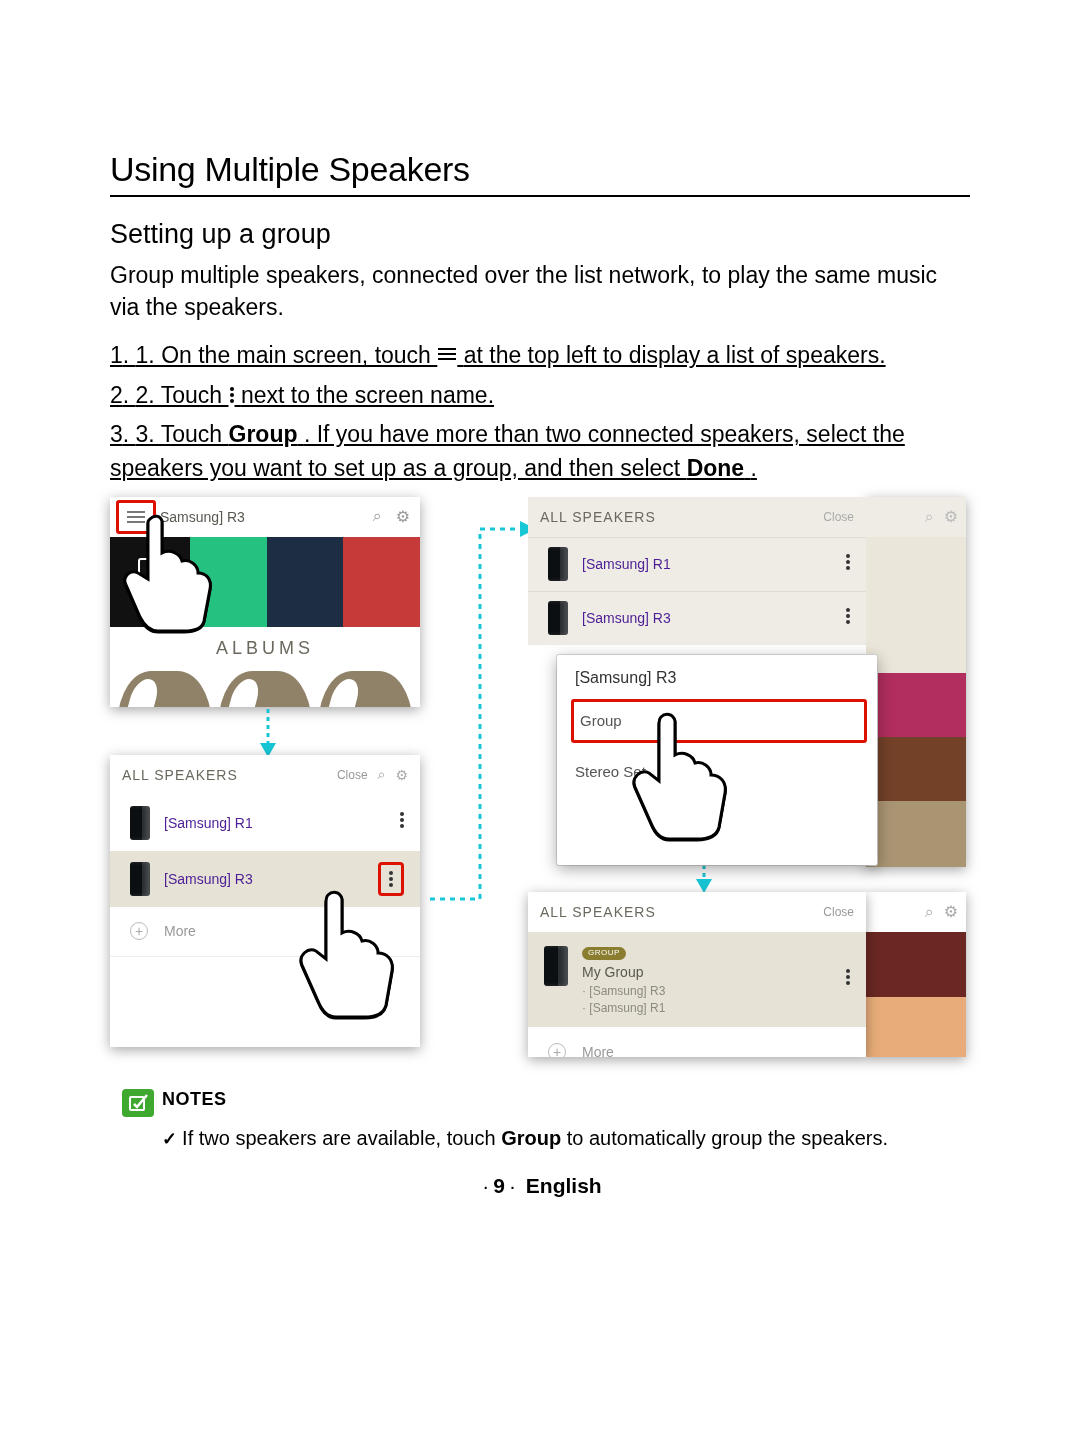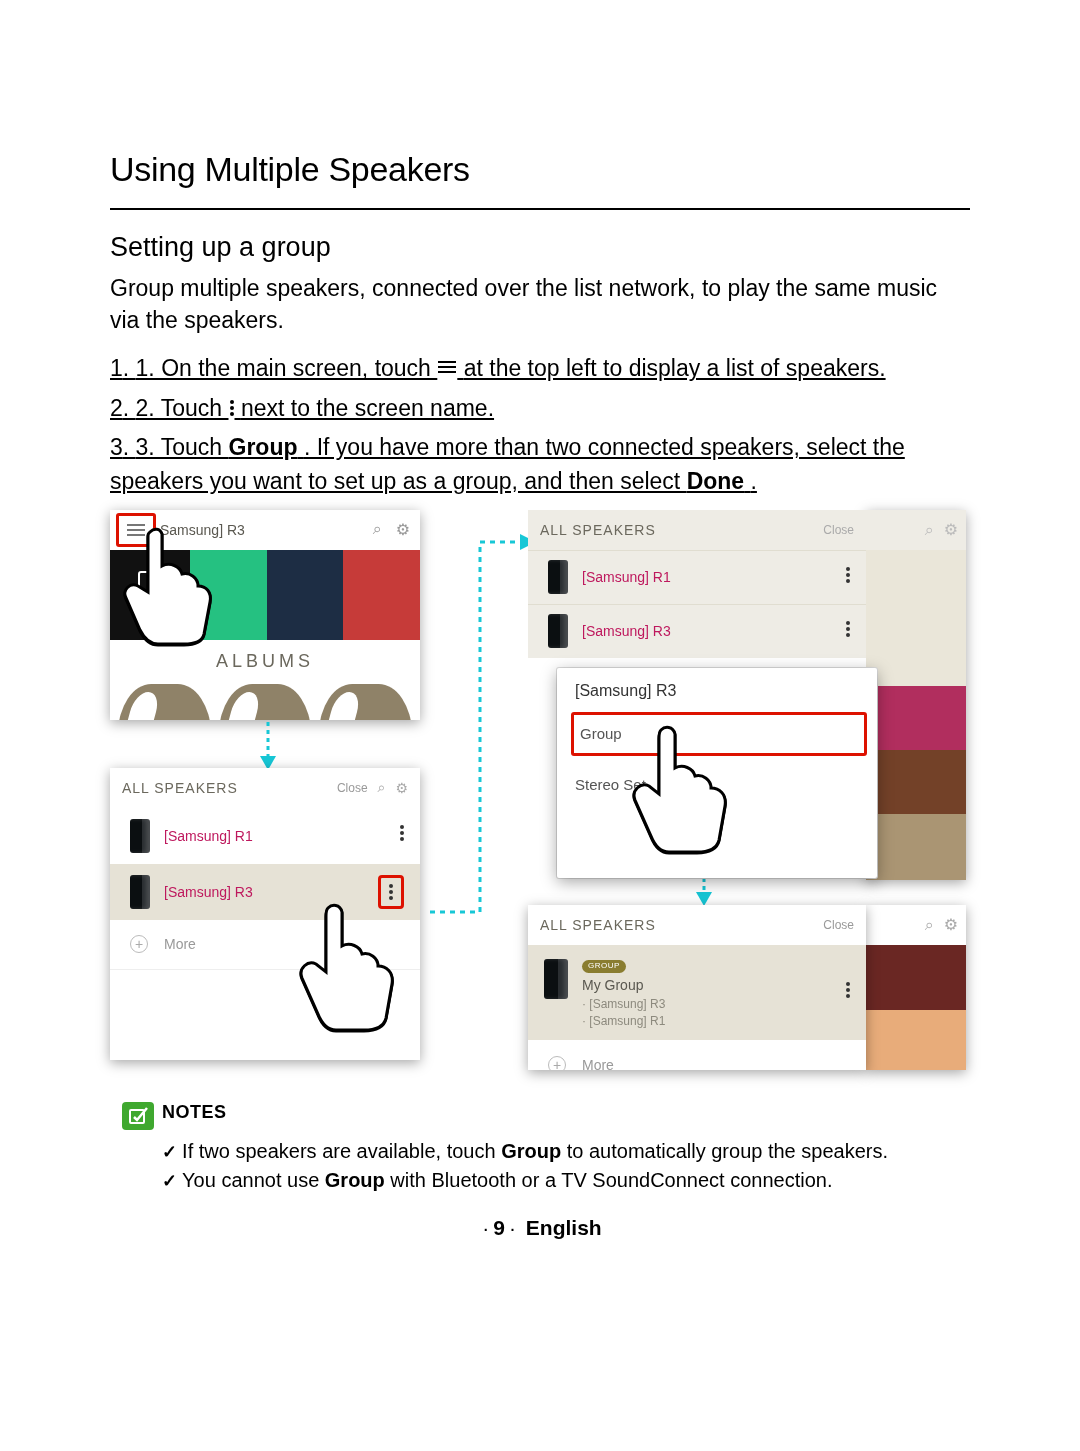--- a/index.html
+++ b/index.html
@@ -7,21 +7,21 @@
     background: #fff;
     font-family: "Helvetica Neue", Arial, sans-serif;
     width: 1080px;
     height: 1451px;
     position: relative;
     color: #000;
   }
   .page {
     padding: 150px 110px 60px 110px;
   }
-  h1 { font-size: 34px; font-weight: 400; margin-bottom: 19px; letter-spacing: -0.3px; }
+  h1 { font-size: 34px; font-weight: 400; margin-bottom: 6px; letter-spacing: -0.3px; }
   .rule { border: none; border-top: 2px solid #000; margin-bottom: 22px; }
   h2 { font-size: 27px; font-weight: 400; margin-bottom: 10px; }
   .intro { font-size: 23px; line-height: 1.38; font-weight: 300; margin-bottom: 16px; }
   ol.steps { list-style: none; counter-reset: step; font-size: 23px; font-weight: 300; line-height: 1.45; }
   ol.steps li { counter-increment: step; padding-left: 30px; text-indent: -30px; margin-bottom: 6px; text-decoration: underline; }
   ol.steps li::before { content: counter(step) ".  "; }
   ol.steps b { font-weight: 600; }
   .inline-icon { display: inline-block; vertical-align: middle; width: 20px; height: 16px; position: relative; top:-2px; }
   .inline-icon.menu svg { display:block; }
   .inline-icon.more { width: 6px; height:18px; }
@@ -64,21 +64,21 @@
 
   
   .fig2 { left: 0; top: 258px; width: 310px; height: 292px; }
   .f2-head { height:40px; display:flex; align-items:center; padding:0 12px; font-size:14px;}
   .f2-head .title { color:#6b685d; letter-spacing:1px; }
   .f2-head .close { margin-left:auto; color:#999; font-size:12px; }
   .f2-head .ric { margin-left:10px; color:#aaa; }
   .spk-row { height:56px; display:flex; align-items:center; padding:0 16px 0 20px; gap:14px; position:relative; }
   .spk-row.alt { background:#e6e2d6; }
   .spk-img { width:20px; height:34px; background: linear-gradient(90deg,#0b0f11 60%,#2a2e31 60%); border-radius:3px; box-shadow: inset -4px 0 4px rgba(255,255,255,.15);}
-  .spk-name { font-size:14px; color:#be185d; }
+  .spk-name { font-size:14px; color:#4c1d95; }
   .spk-more { margin-left:auto; color:#333; font-size:20px; letter-spacing:-4px; writing-mode: horizontal-tb; }
   .more-box { border:3px solid #d10; border-radius:4px; padding:4px 8px; display:inline-flex; align-items:center; }
   .more-dots { display:inline-block; width:4px; }
   .more-dots span { display:block; width:4px; height:4px; background:#333; border-radius:50%; margin:2px 0; }
   .f2-more-row { height:50px; display:flex; align-items:center; gap:16px; padding:0 20px; border-bottom:1px solid #eee;}
   .plus { width:18px; height:18px; border-radius:50%; border:1px solid #bbb; display:flex; align-items:center; justify-content:center; color:#aaa; font-size:14px; }
   .morelbl { color:#999; font-size:14px; }
   .f2-bg { position:absolute; right:0; top:40px; bottom:0; width:72px; z-index:-1;}
   .f2-bg .a{height:60px;background:#6a2723;} .f2-bg .b{height:50px;background:#e8ac7a;} .f2-bg .c{height:80px;background:#8f8268;} .f2-bg .lbl{font-size:9px;text-align:center;color:#5a5850;}
 
@@ -357,22 +357,19 @@
           <rect x="2" y="3" width="14" height="13" rx="1" fill="none" stroke="#fff" stroke-width="2"></rect>
           <path d="M6 10 L9 13 L19 1" fill="none" stroke="#fff" stroke-width="2.5"></path>
         </svg>
     </span>
     <span class="notes-title">NOTES</span>
   </div>
   <ul class="nlist">
     <li>
       <span>If two speakers are available, touch </span><b>Group</b><span> to automatically group the speakers.</span>
     </li>
-    <li>
-      <span>You cannot use </span><b>Group</b><span> with Bluetooth or a TV SoundConnect connection.</span>
-    </li>
   </ul>
 
   <div class="footer">
     <span class="dot">·</span><span class="num">9</span><span class="dot">·</span> <span class="lang">English</span>
   </div>
 
 </div>
 
 </body></html>

